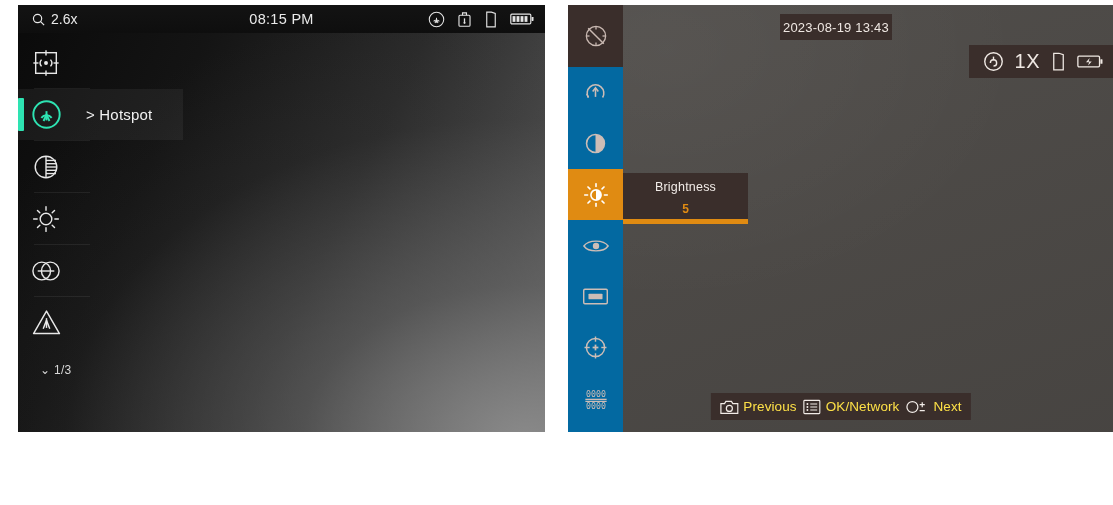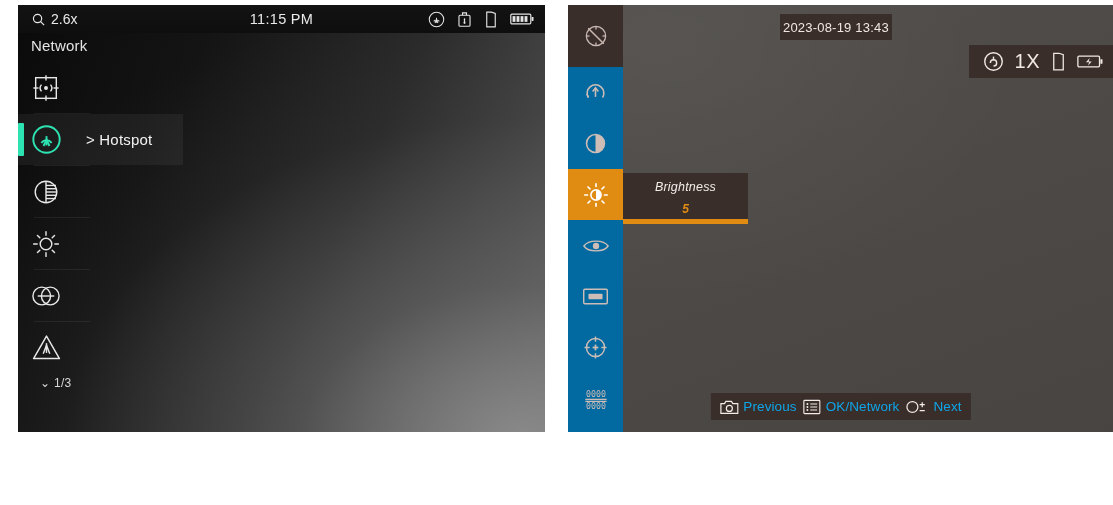--- a/index.html
+++ b/index.html
@@ -52,21 +52,21 @@
   .lm-row.sel { background: rgba(255,255,255,0.055); }
   .lm-row.sel .selbar {
     position:absolute; left:0; top:9px; width:6px; height:33px;
     background:#2ee3b2; border-radius:1px;
   }
   .lm-label {
     position:absolute; left:68px; white-space:nowrap;
     color:#f2f2f2; font-size:15px; letter-spacing:.2px;
   }
   .lm-sep { height:1px; background:rgba(255,255,255,0.07); margin-left:16px; width:56px;}
-  .lm-page { color:#d8d8d8; font-size:12px; margin-left:22px; margin-top:3px; letter-spacing:.3px;}
+  .lm-page { color:#d8d8d8; font-size:12px; margin-left:22px; margin-top:15px; letter-spacing:.3px;}
 
   
   #panel-right {
     left: 568px; top: 5px; width: 545px; height: 427px;
     background: #4b4845;
   }
   #panel-right::after{
     content:""; position:absolute; inset:0;
     background:
       radial-gradient(120% 110% at 18% 10%, rgba(255,255,255,0.045) 0%, rgba(255,255,255,0) 55%),
@@ -94,31 +94,31 @@
     background:#0369a1; z-index:2;
   }
   .rs-row { height:51px; display:flex; align-items:center; justify-content:center; position:relative; }
   .rs-row.sel { background:#e08b12; }
   #rs-underline {
     position:absolute; left:55px; top:214px; width:125px; height:5px;
     background:#e08b12; z-index:4;
   }
   #brightness-pop {
     position:absolute; left:55px; top:168px; width:125px; height:51px;
-    background:#3a2e2b; z-index:4;font-style:italic;
+    background:#3a2e2b; z-index:4;
   }
   #brightness-pop .bp-title {
     color:#f2ece8; font-size:12.5px; text-align:center; margin-top:7px; letter-spacing:.2px;
   }
   #brightness-pop .bp-val {
     color:#e08b12; font-size:12px; text-align:center; margin-top:8px; font-weight:bold;
   }
   #right-bottombar {
     position:absolute; left:50%; transform:translateX(-50%); bottom:12px;
-    height:27px; background:#3a2e2b; color:#0ea5e9;
+    height:27px; background:#3a2e2b; color:#fde047;
     display:flex; align-items:center; gap:6px; padding:0 9px; z-index:5;
     font-size:13.5px; white-space:nowrap;
   }
   #right-bottombar .bb-item { display:flex; align-items:center; gap:5px; }
   #right-bottombar .bb-item span { letter-spacing:.1px; }
 
   svg { display:block; }
 </style>
 </head>
 <body>
@@ -130,21 +130,21 @@
     <div id="left-statusbar">
       <div class="sb-zoom">
         <span>
           <svg width="15" height="15" viewBox="0 0 24 24" fill="none" stroke="#e9e9e9" stroke-width="1.9">
             <circle cx="10.5" cy="10.5" r="6.6"></circle>
               <line x1="15.4" y1="15.4" x2="21" y2="21"></line>
           </svg>
         </span>
         <span>2.6x</span>
       </div>
-      <div class="sb-time">11:15 PM</div>
+      <div class="sb-time">08:15 PM</div>
       <div class="sb-icons">
         <span>
           <svg width="17" height="17" viewBox="0 0 24 24" fill="none" stroke="#e4e4e4" stroke-width="1.5">
             <circle cx="12" cy="12" r="10.2"></circle>
             <path d="M8 14.6a5 5 0 0 1 8 0"></path>
             <path d="M12 9.6 L12 16.5"></path>
             <path d="M9.9 16.8 L12 12.4 L14.1 16.8"></path>
           </svg>
         </span>
         <span>
@@ -167,21 +167,20 @@
             <rect x="3.2" y="4.4" width="3.6" height="7.2" fill="#e4e4e4" stroke="none"></rect>
             <rect x="8.2" y="4.4" width="3.6" height="7.2" fill="#e4e4e4" stroke="none"></rect>
             <rect x="13.2" y="4.4" width="3.6" height="7.2" fill="#e4e4e4" stroke="none"></rect>
             <rect x="18.2" y="4.4" width="3.6" height="7.2" fill="#e4e4e4" stroke="none"></rect>
           </svg>
         </span>
       </div>
     </div>
 
     <div id="left-menu">
-      <div class="lm-title">Network</div>
 
       <div class="lm-row">
         <div class="lm-ico">
           <svg width="30" height="30" viewBox="0 0 32 32" fill="none" stroke="#e8e8e8" stroke-width="1.5">
             <rect x="5" y="5" width="22" height="22"></rect>
             <line x1="16" y1="2.5" x2="16" y2="8"></line>
               <line x1="16" y1="24" x2="16" y2="29.5"></line>
             <line x1="2.5" y1="16" x2="8" y2="16"></line>
               <line x1="24" y1="16" x2="29.5" y2="16"></line>
             <circle cx="16" cy="16" r="2.1" fill="#e8e8e8" stroke="none"></circle>

